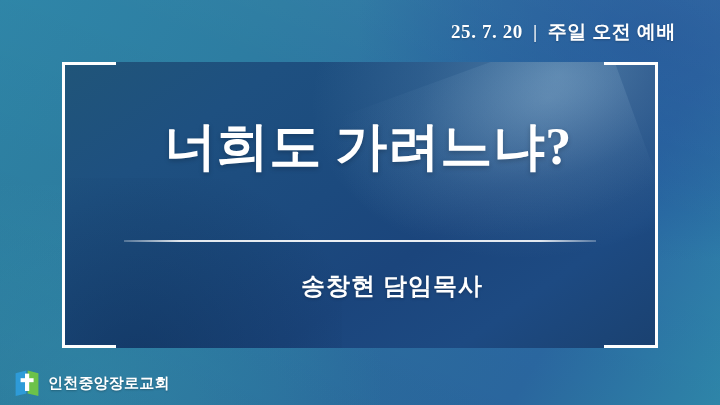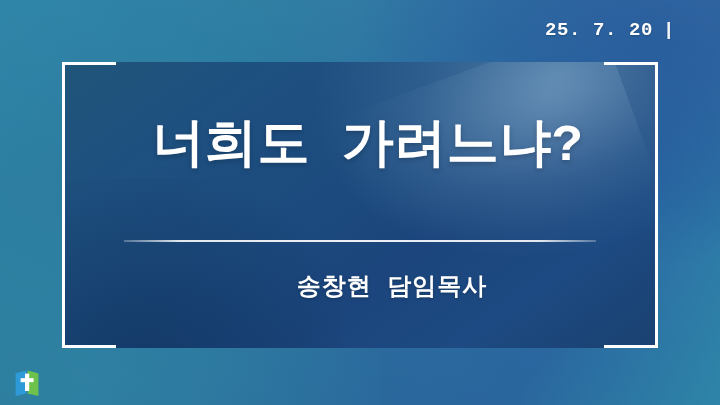--- a/index.html
+++ b/index.html
@@ -6,21 +6,21 @@
     margin: 0;
     padding: 0;
     background: #000;
   }
 
   #slide {
     position: relative;
     width: 720px;
     height: 405px;
     overflow: hidden;
-    font-family: Liberation Mono, monospace;
+    font-family: Liberation Serif, serif;
     background: #4c1d95;
     -webkit-font-smoothing: antialiased;
   }
 
   
   .bg-base {
     position: absolute;
     inset: 0;
     background: linear-gradient(120deg, #2f86a8 0%, #2d7da2 28%, #2c6ea2 58%, #2b69a3 78%, #2f88ac 100%);
   }
@@ -187,20 +187,21 @@
 <div id="slide">
 
   <div class="bg-base"></div>
   <div class="bg-tint-tr"></div>
   <div class="bg-tint-bl"></div>
   <div class="bg-sheen"></div>
 
   <div class="header-line">
     <span>25. 7. 20</span>
     <span class="header-sep">|</span>
+    <span>주일 오전 예배</span>
   </div>
 
   <div class="panel">
     <div class="panel-glow"></div>
     <div class="panel-glow2"></div>
     <div class="panel-dark-bl"></div>
   </div>
 
   <div class="frame-rail left"></div>
   <div class="frame-rail right"></div>
@@ -215,15 +216,16 @@
 
   <div class="speaker">송창현 담임목사</div>
 
   <div class="footer">
     <svg class="logo-mark" viewBox="0 0 26 28">
       <path d="M1.6 4.2 L12.3 1.4 L12.3 24.6 L1.6 27.0 Z" fill="#2e9bd8"></path>
       <path d="M13.7 1.4 L24.4 4.2 L24.4 27.0 L13.7 24.6 Z" fill="#6cc24a"></path>
       <rect x="11.0" y="4.6" width="4.2" height="17.4" fill="#ffffff"></rect>
       <rect x="6.6" y="9.2" width="13.0" height="4.0" fill="#ffffff"></rect>
     </svg>
+    <span class="logo-text">인천중앙장로교회</span>
   </div>
 
 </div>
 
 </body></html>

